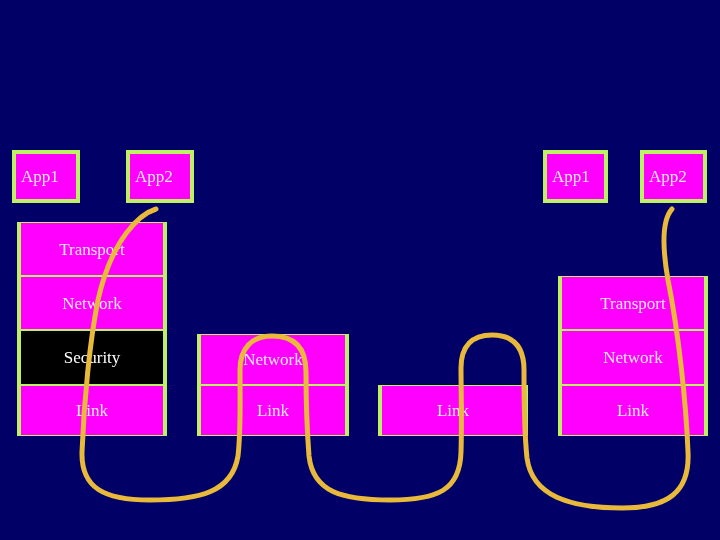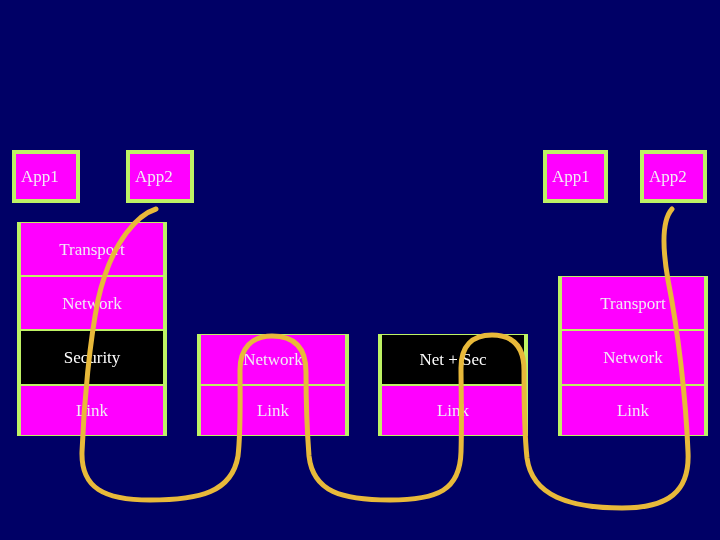--- a/index.html
+++ b/index.html
@@ -95,23 +95,20 @@
     <span>Link</span>
   </div>
 
   <div class="box stackrow" style="left:197px; top:334px; width:152px; height:51px;">
     <span>Network</span>
   </div>
   <div class="box stackrow" style="left:197px; top:385px; width:152px; height:51px;">
     <span>Link</span>
   </div>
 
-  <div class="box stackrow black" style="left:378px; top:334px; width:150px; height:51px;">
-    <span>Net + Sec</span>
-  </div>
   <div class="box stackrow" style="left:378px; top:385px; width:150px; height:51px;">
     <span>Link</span>
   </div>
 
   <div class="box app" style="left:543px; top:150px; width:65px; height:53px;">
     <span>App1</span>
   </div>
   <div class="box app" style="left:640px; top:150px; width:67px; height:53px;">
     <span>App2</span>
   </div>

